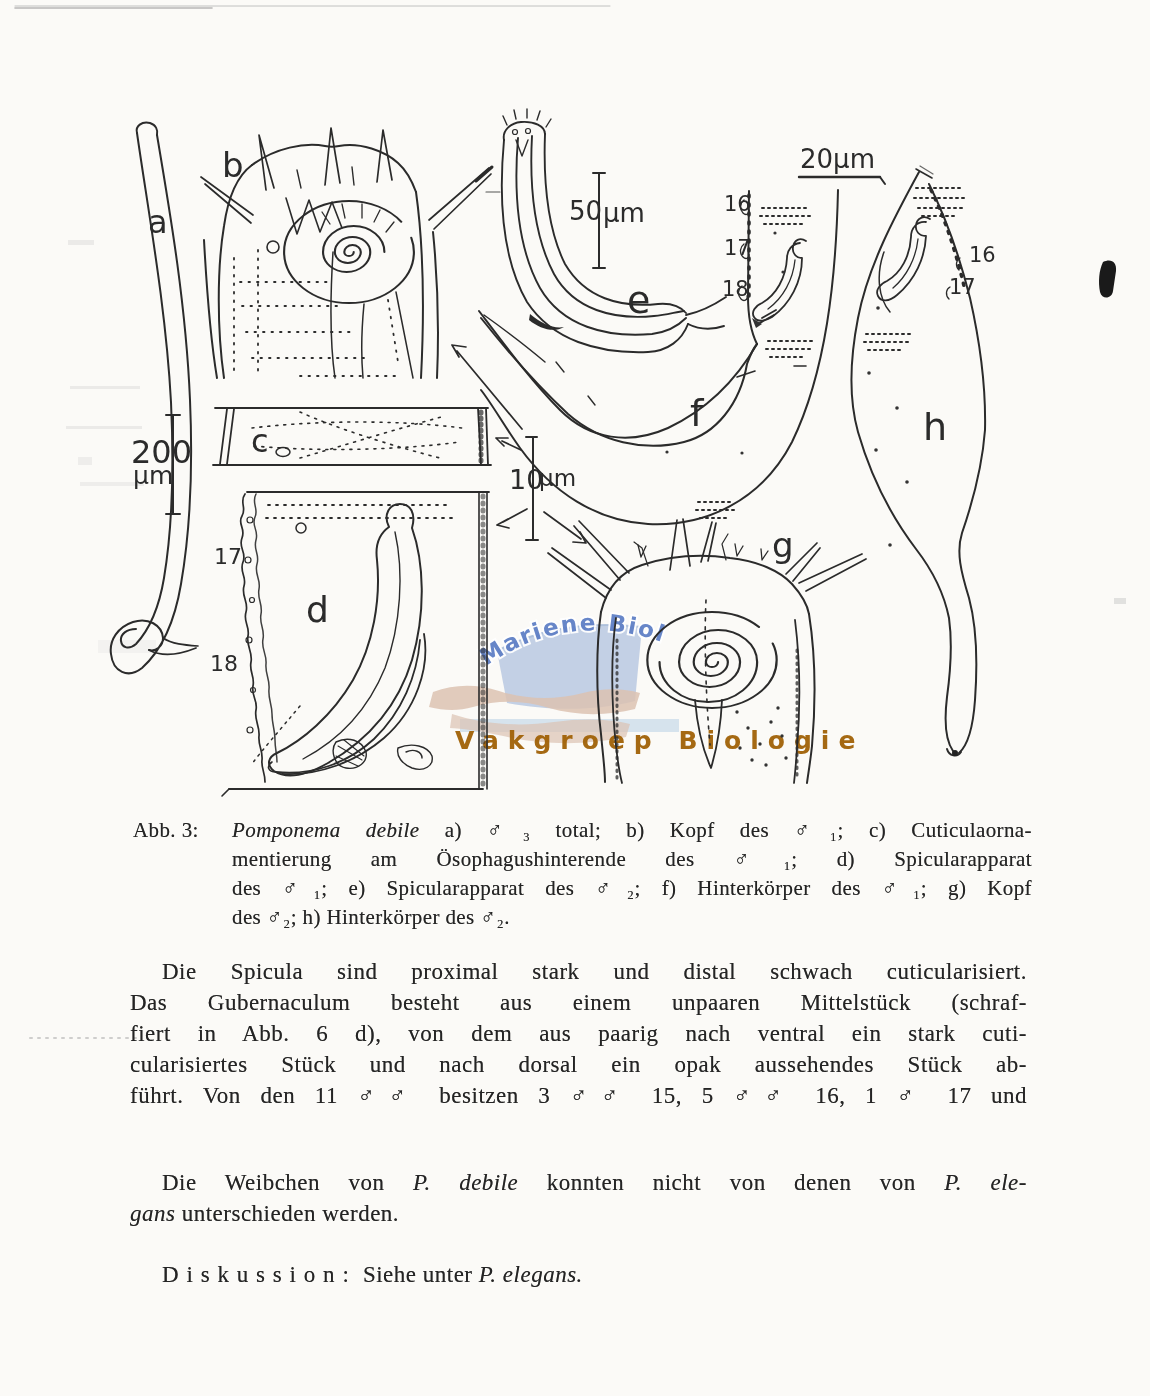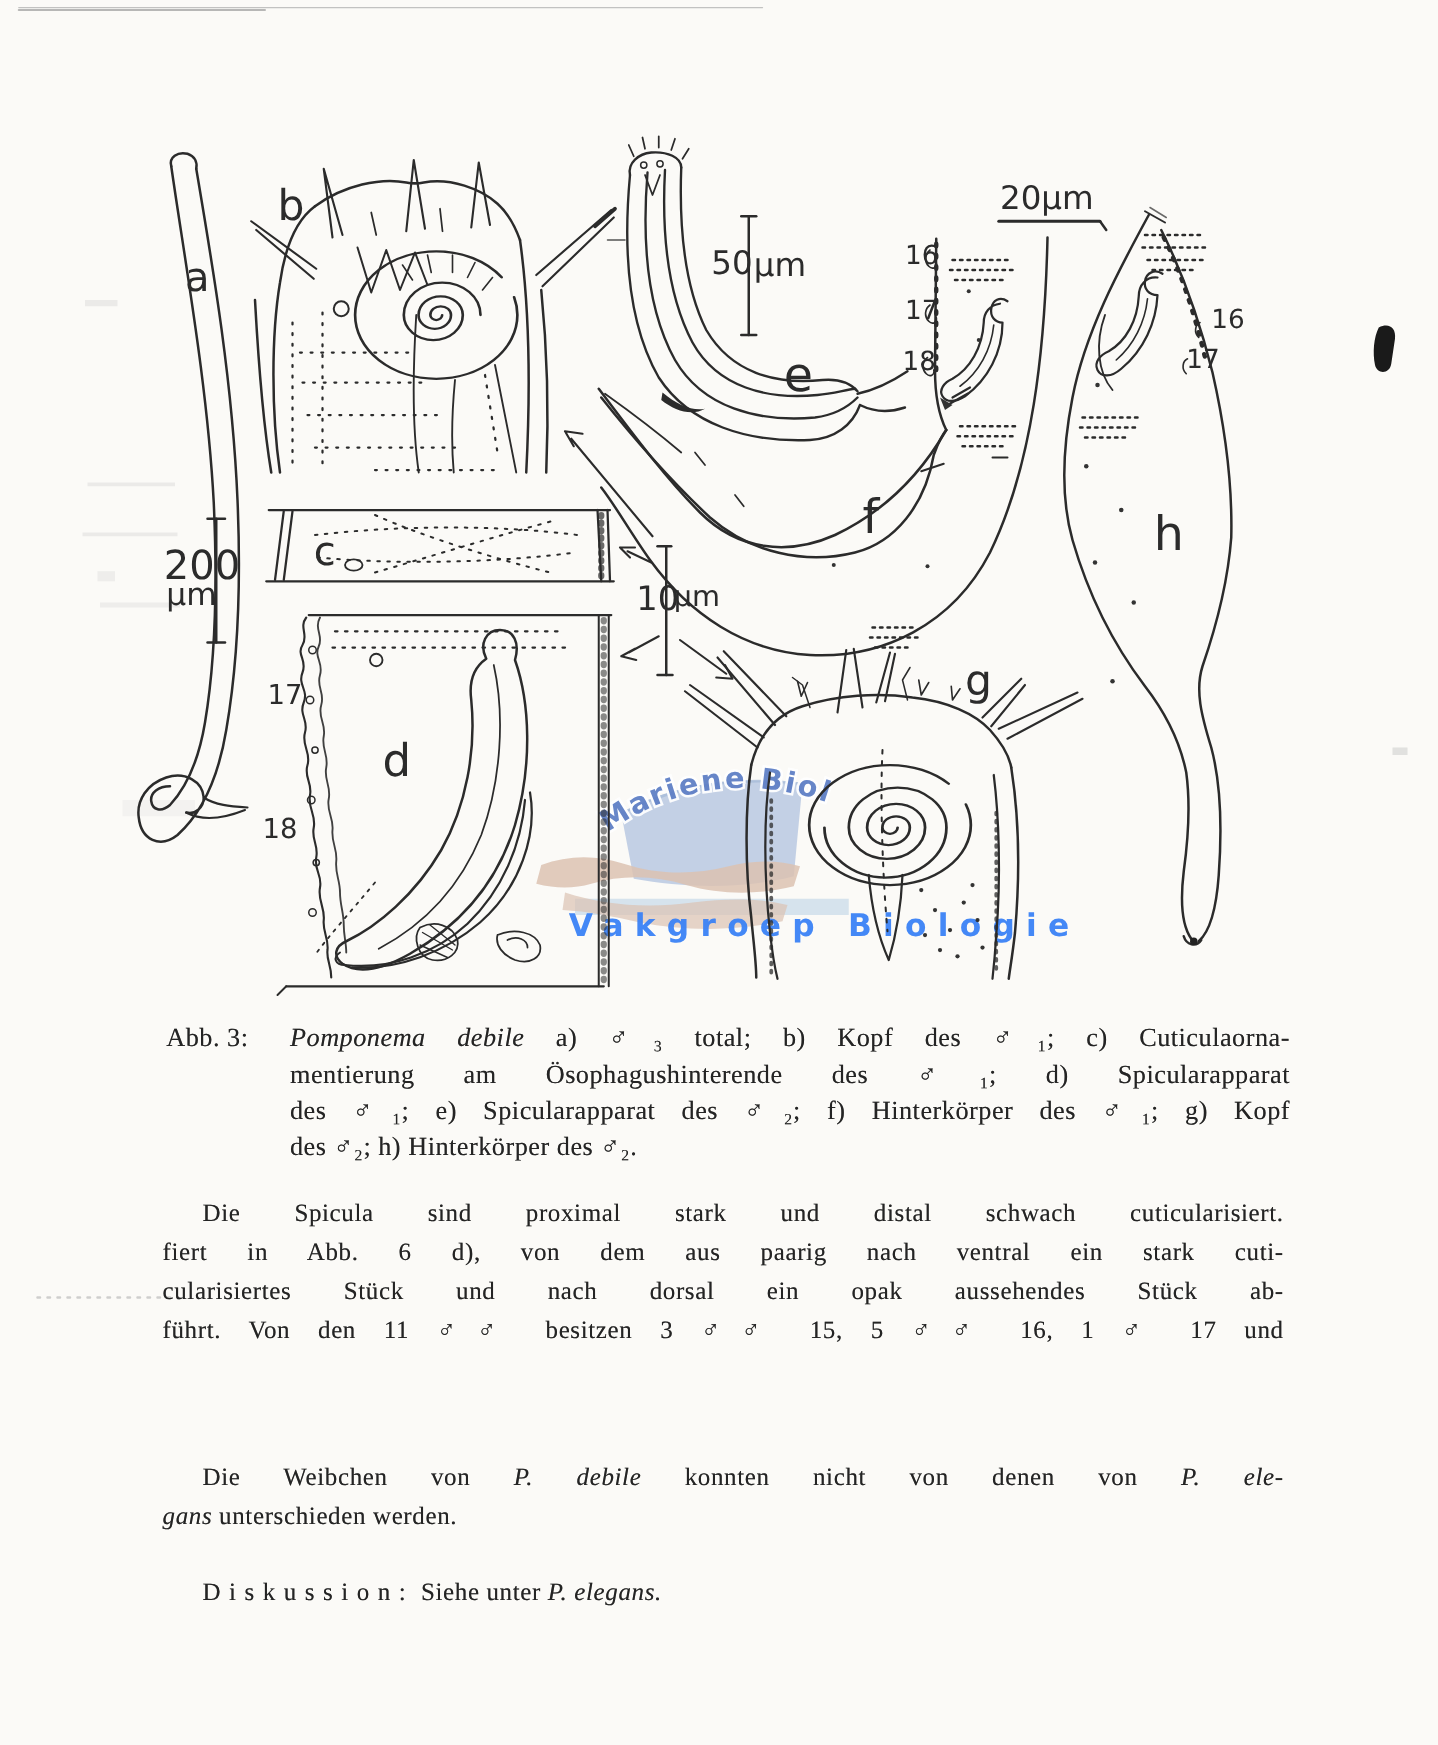--- a/index.html
+++ b/index.html
@@ -12,34 +12,34 @@
   
   #watermark{position:absolute;left:0;top:0;width:1150px;height:1396px;z-index:1;}
   #figsvg{position:absolute;left:0;top:0;z-index:2;pointer-events:none;}
   .figtext,#caption,.para{position:absolute;z-index:3;}
   
   .figtext{font-family:"DejaVu Sans","Liberation Sans",sans-serif;color:#2b2b2b;line-height:1;}
   
   #wm-dept{
     position:absolute;left:455px;top:726px;z-index:1;
     font-family:"DejaVu Sans",sans-serif;font-size:25px;font-weight:bold;
-    letter-spacing:9px;color:#3b82f6;opacity:.95;white-space:nowrap;
+    letter-spacing:9px;color:#a16207;opacity:.95;white-space:nowrap;
   }
   #wm-url{
     position:absolute;left:412px;top:751px;z-index:1;
     font-family:"DejaVu Sans",sans-serif;font-size:22px;font-weight:bold;
     letter-spacing:.6px;color:#9c9289;opacity:.95;white-space:nowrap;
   }
   
   #caption{left:133px;top:816px;width:899px;font-size:21px;line-height:29px;
            letter-spacing:.4px;text-shadow:0 0 .4px rgba(20,20,20,.5);}
   #caption .cap-label{position:absolute;left:0;top:0;}
   #caption .cap-lines{margin-left:99px;}
   
-  .para{left:130px;width:897px;font-size:20px;line-height:31px;
+  .para{left:130px;width:897px;font-size:23px;line-height:31px;
         letter-spacing:.5px;text-shadow:0 0 .4px rgba(20,20,20,.5);}
   #para1{top:956px;} #para2{top:1167px;} #para3{top:1259px;}
   .j{text-align:justify;text-align-last:justify;}
   .jl{text-align:justify;text-align-last:left;}
   .ind{text-indent:32px;}
   .it{font-style:italic;}
   .spaced{letter-spacing:.34em;}
 </style>
 </head>
 <body>
@@ -333,20 +333,21 @@
   <div class="cap-lines">
     <div class="j"><span class="it">Pomponema debile</span><span> a)  ♂₃ total; b) Kopf des  ♂₁; c) Cuticulaorna-</span></div>
     <div class="j">mentierung am Ösophagushinterende des ♂₁; d) Spicularapparat</div>
     <div class="j">des ♂₁; e) Spicularapparat des ♂₂; f) Hinterkörper des ♂₁; g) Kopf</div>
     <div class="jl">des ♂₂; h) Hinterkörper des ♂₂.</div>
   </div>
 </div>
 
 <div id="para1" class="para">
   <div class="j ind">Die Spicula sind proximal stark und distal schwach cuticularisiert.</div>
+  <div class="j">Das Gubernaculum besteht aus einem unpaaren Mittelstück (schraf-</div>
   <div class="j">fiert in Abb. 6 d), von dem aus paarig nach ventral ein stark cuti-</div>
   <div class="j">cularisiertes Stück und nach dorsal ein opak aussehendes Stück ab-</div>
   <div class="j">führt. Von den 11 ♂♂ besitzen 3 ♂♂ 15, 5 ♂♂ 16, 1 ♂ 17 und</div>
 </div>
 
 <div id="para2" class="para">
   <div class="j ind"><span>Die Weibchen von </span><span class="it">P. debile</span><span> konnten nicht von denen von </span><span class="it">P. ele-</span></div>
   <div class="jl"><span class="it">gans</span><span> unterschieden werden.</span></div>
 </div>
 

